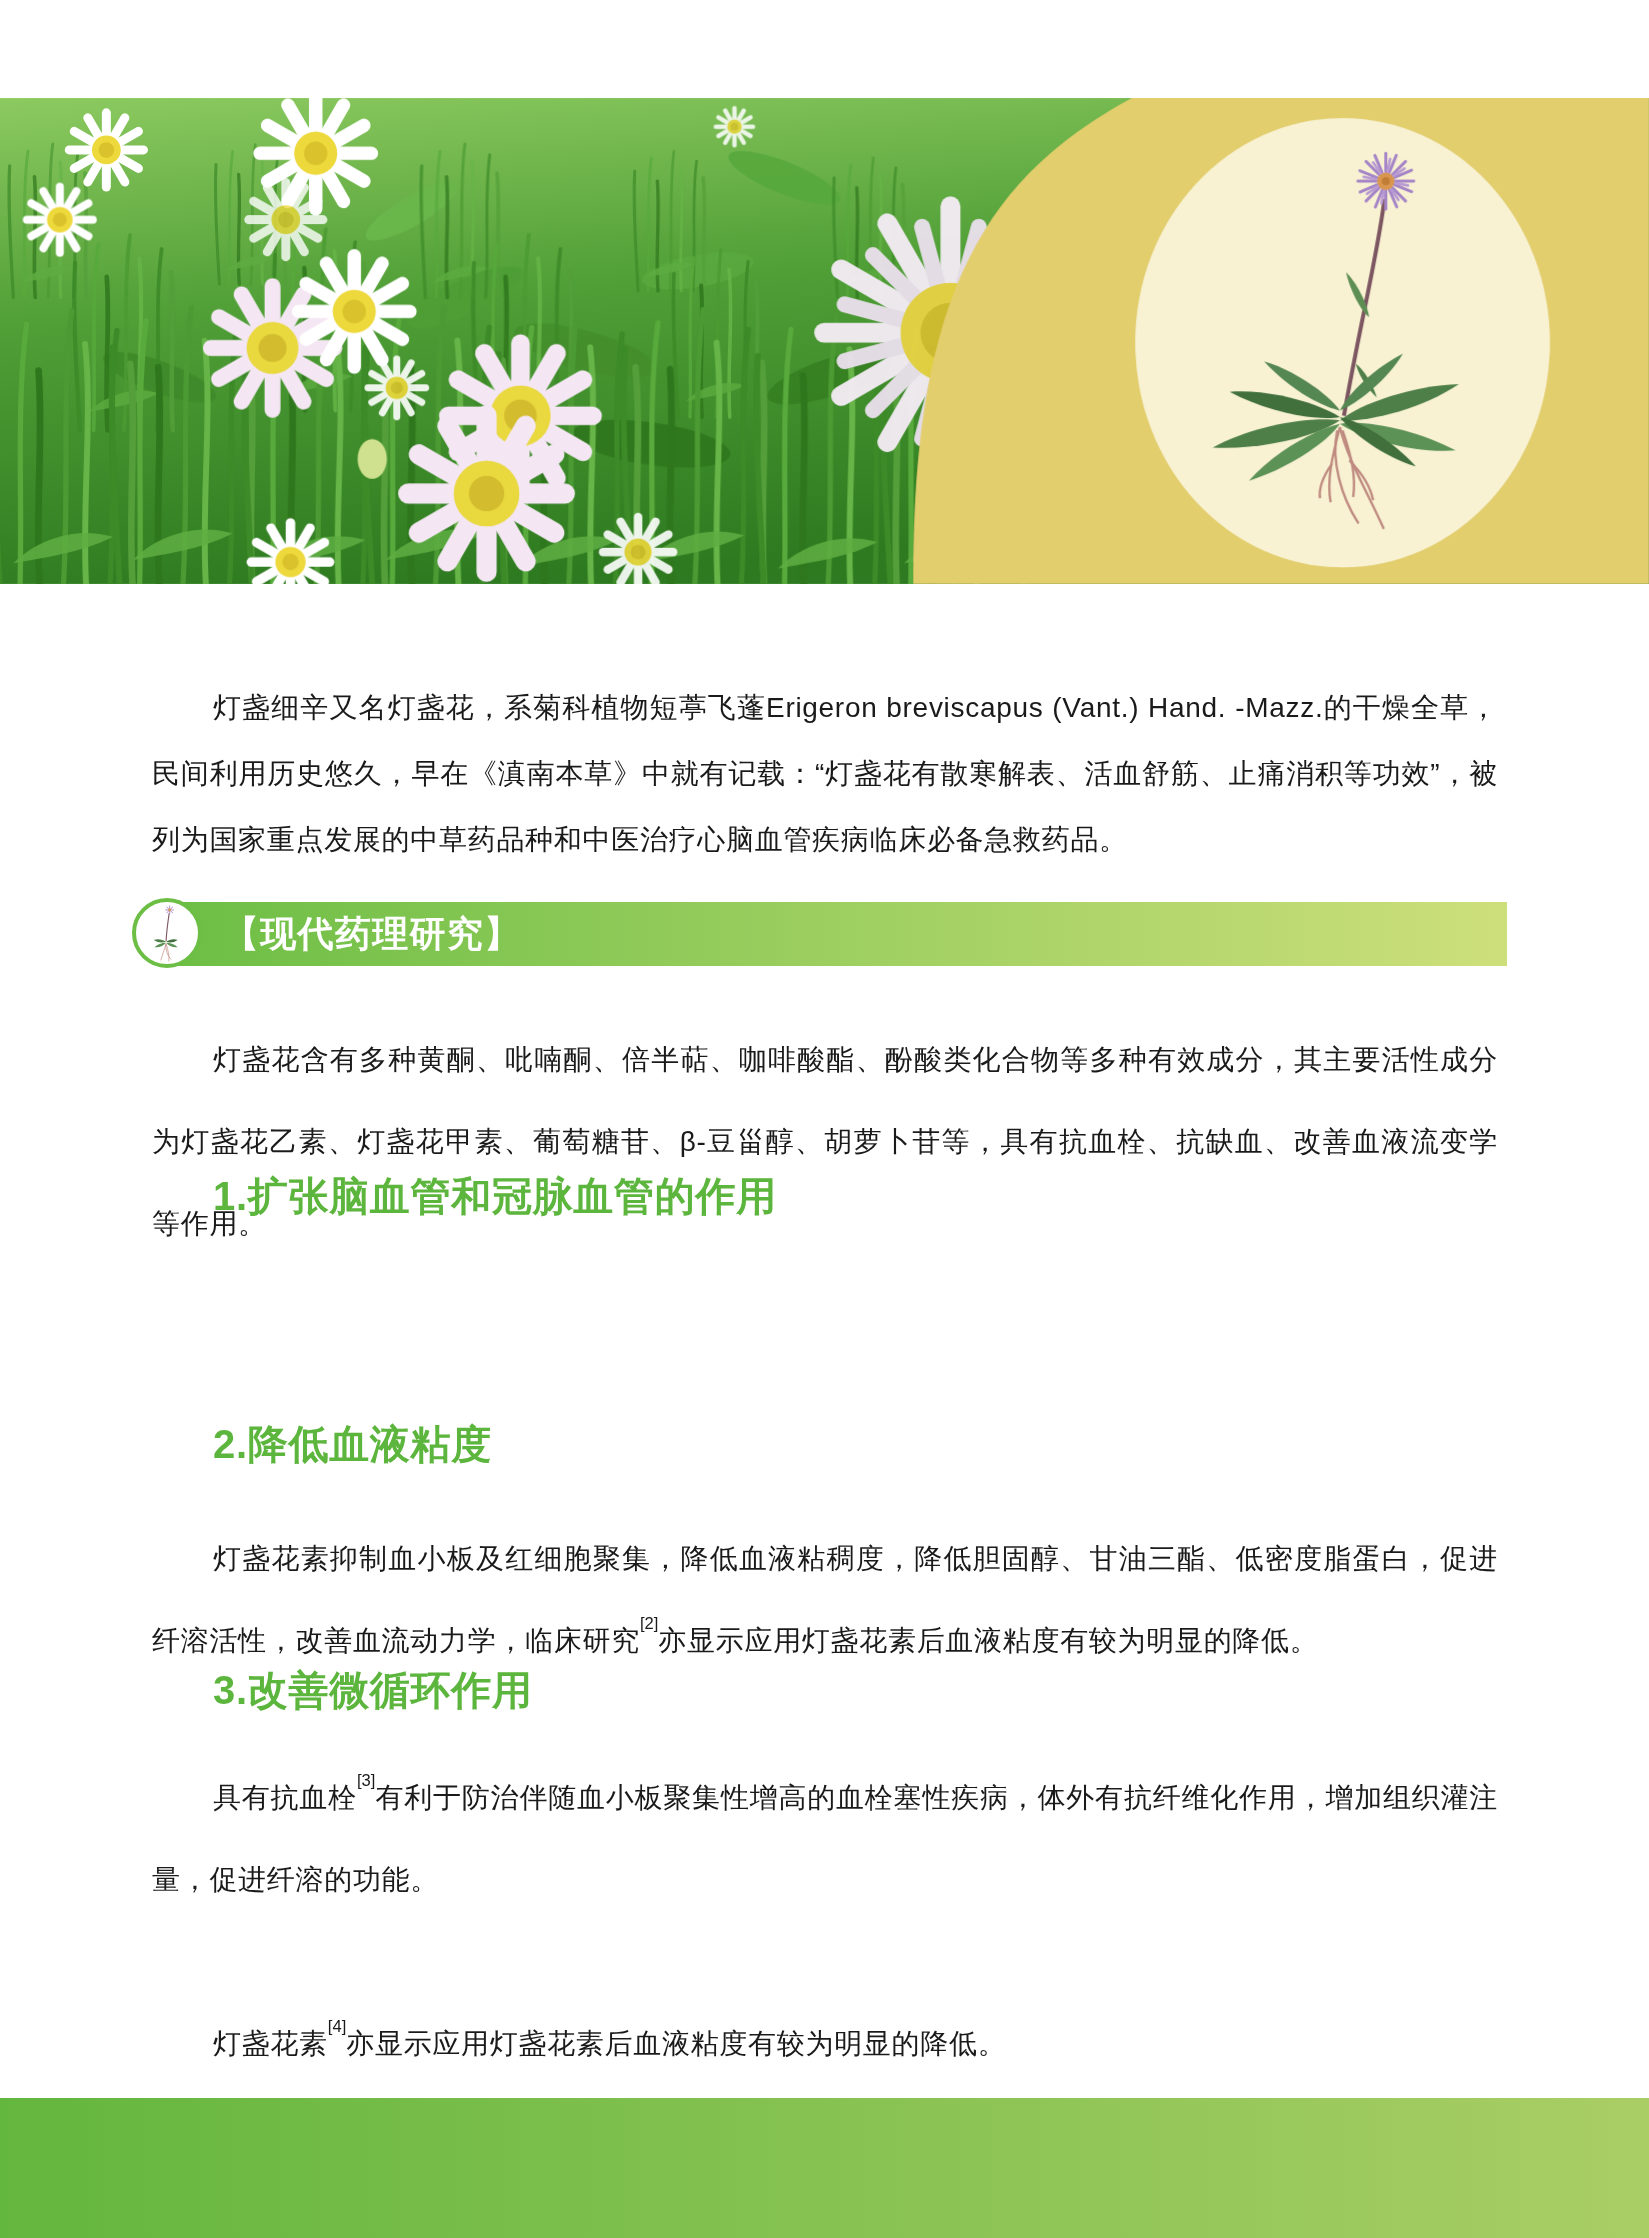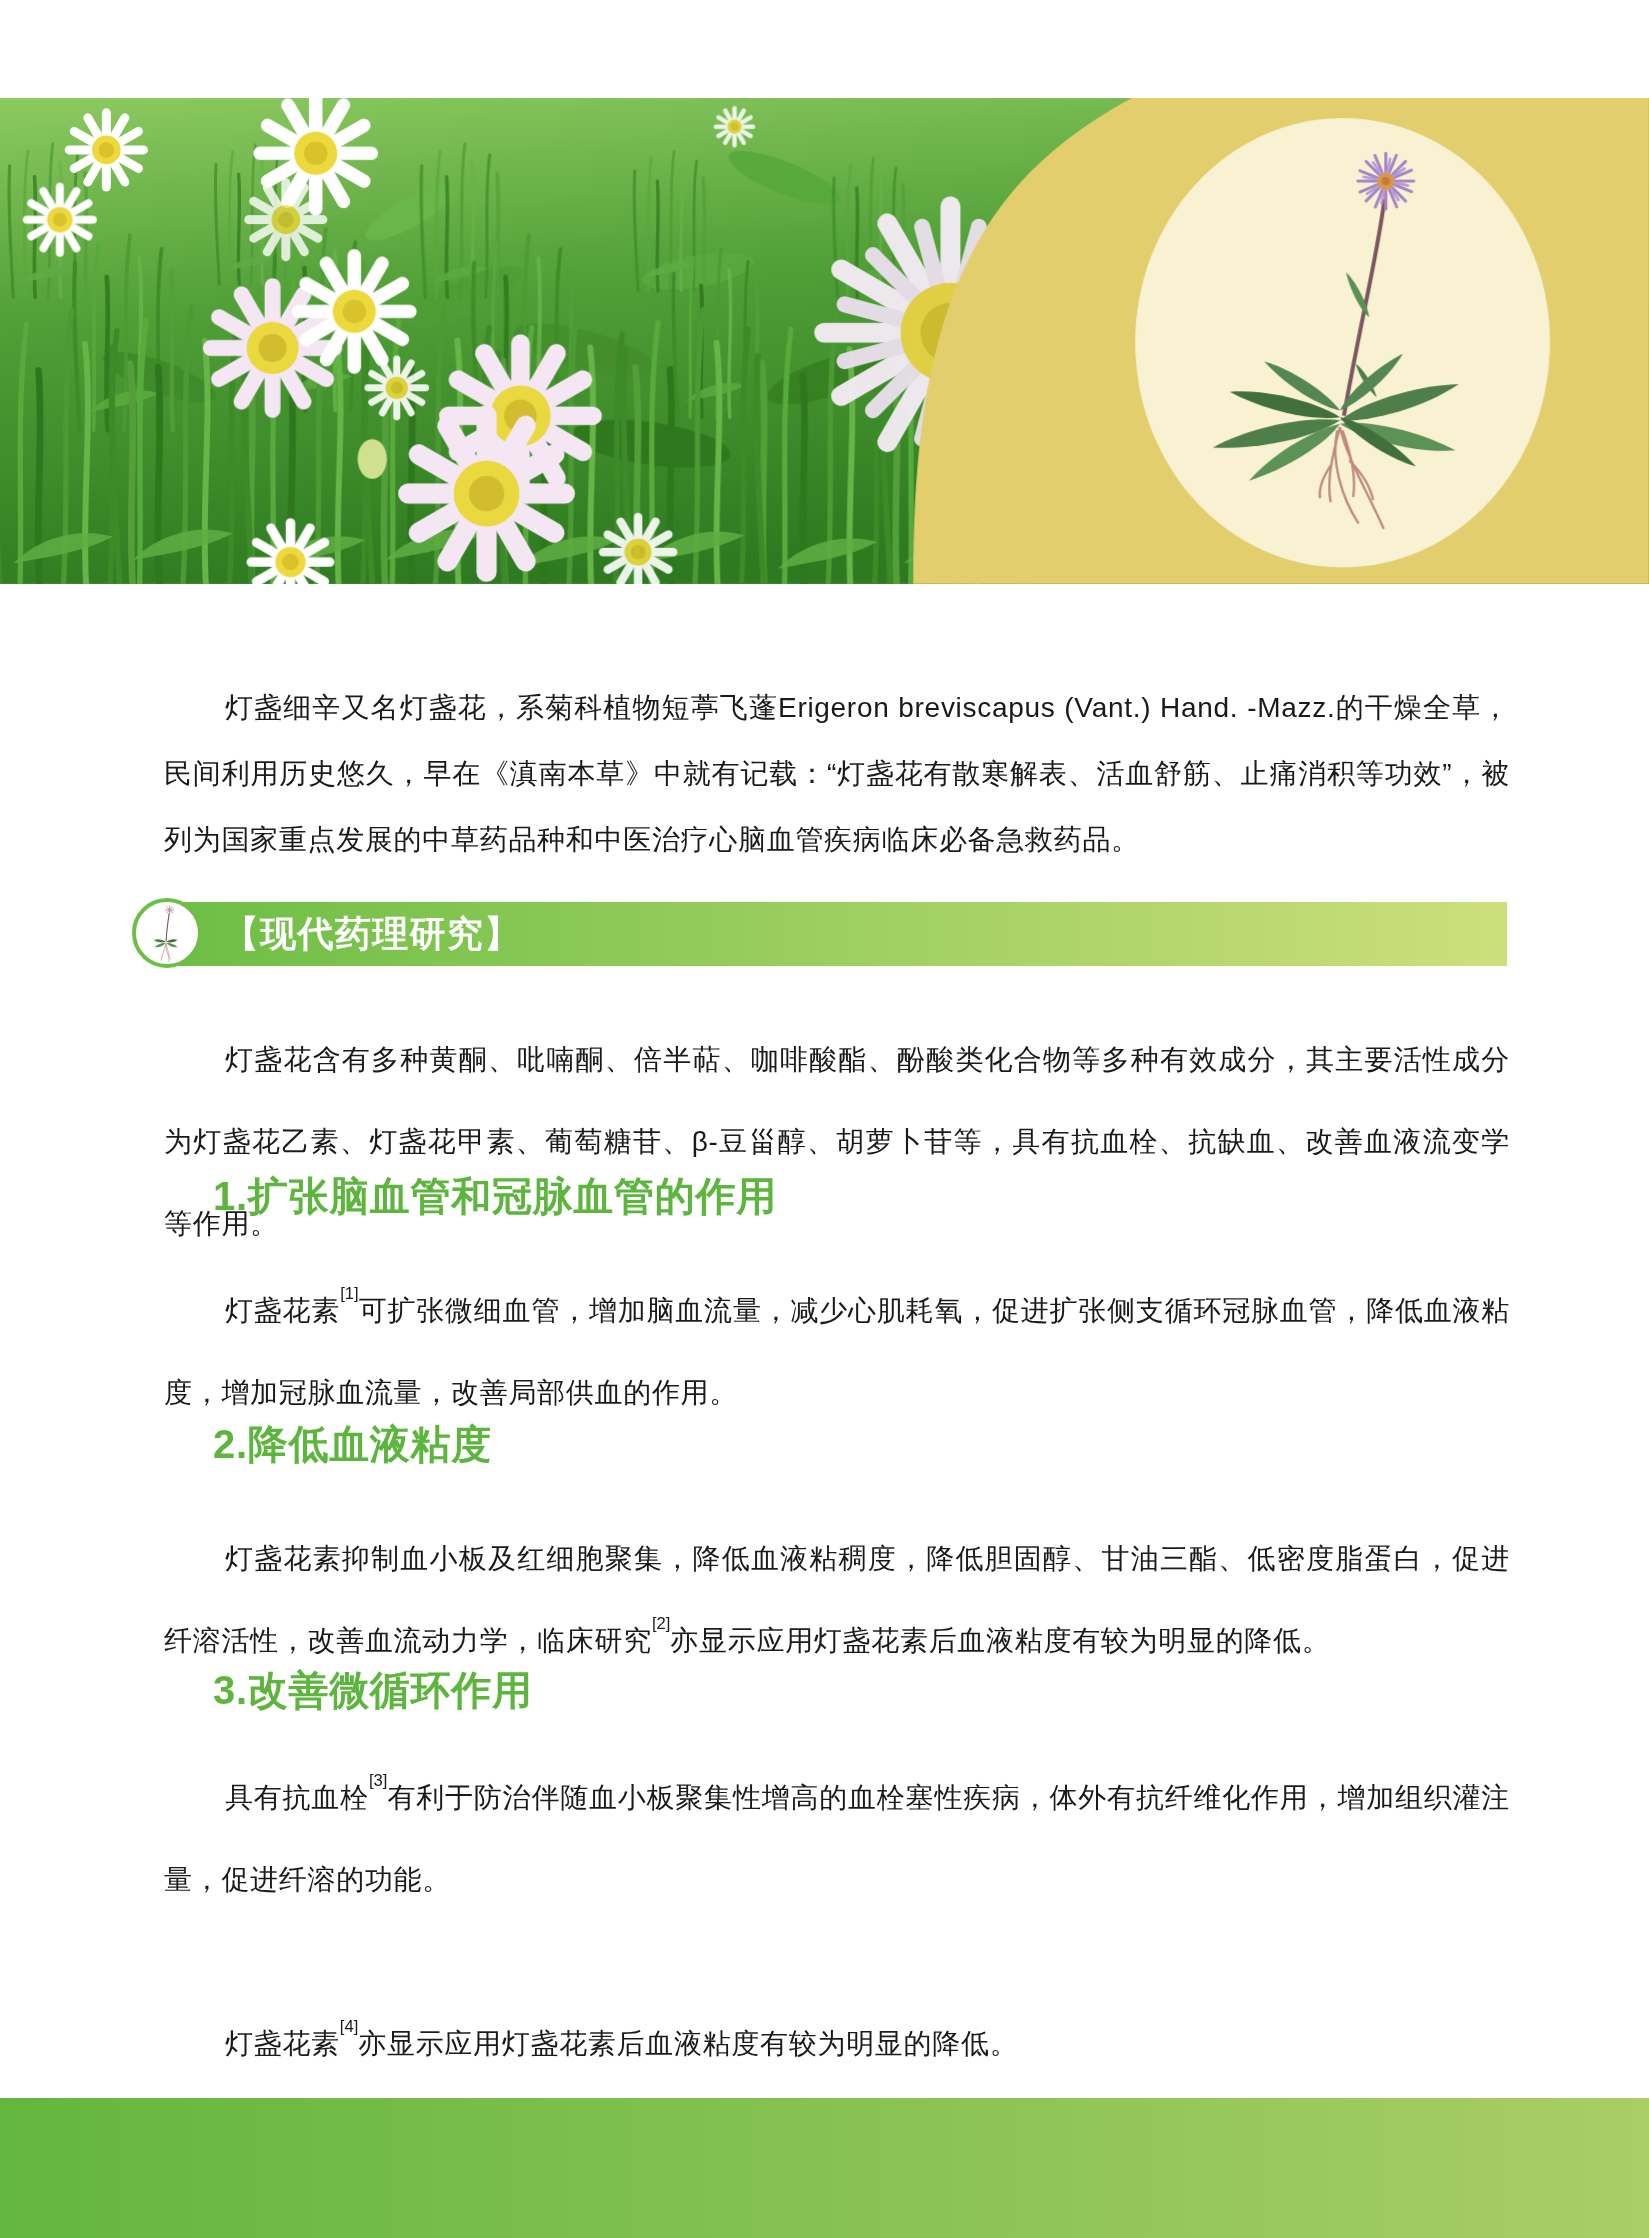--- a/index.html
+++ b/index.html
@@ -13,21 +13,21 @@
     color:var(--text-color,#1a1a1a);
   }
   .banner{
     position:absolute;
     left:0; top:98px;
     width:1649px; height:486px;
   }
   .banner svg{display:block;}
   .body-text{
     position:absolute;
-    left:164px;
+    left:152px;
     width:1346px;
     font-size:28px;
     line-height:82px;
     text-align:justify;
     text-align-last:left;
     color:var(--text-color,#1a1a1a);
     letter-spacing:0.7px;
   }
   .indent{text-indent:61px;}
   .p-intro{top:647px; line-height:66px;}
@@ -327,21 +327,20 @@
         <path d="M48,94 C44,108 40,118 36,132"></path>
         <path d="M48,94 C52,110 56,120 54,134"></path>
         <path d="M48,94 C46,104 50,122 60,130"></path>
       </g>
     </svg>
   </div>
 
   <p class="body-text p-overview indent"><span>灯盏花含有多种黄酮、吡喃酮、倍半萜、咖啡酸酯、酚酸类化合物等多种有效成分，其主要活性成分为灯盏花乙素、灯盏花甲素、葡萄糖苷、β-豆甾醇、胡萝卜苷等，具有抗血栓、抗缺血、改善血液流变学等作用。</span></p>
 
   <div class="sec-heading h-s1">1.扩张脑血管和冠脉血管的作用</div>
-  <p class="body-text p-s1 indent"><span>灯盏花素</span><sup>[1]</sup><span>可扩张微细血管，增加脑血流量，减少心肌耗氧，促进扩张侧支循环冠脉血管，降低血液粘度，增加冠脉血流量，改善局部供血的作用。</span></p>
 
   <div class="sec-heading h-s2">2.降低血液粘度</div>
   <p class="body-text p-s2 indent"><span>灯盏花素抑制血小板及红细胞聚集，降低血液粘稠度，降低胆固醇、甘油三酯、低密度脂蛋白，促进纤溶活性，改善血流动力学，临床研究</span><sup>[2]</sup><span>亦显示应用灯盏花素后血液粘度有较为明显的降低。</span></p>
 
   <div class="sec-heading h-s3">3.改善微循环作用</div>
   <p class="body-text p-s3 indent"><span>具有抗血栓</span><sup>[3]</sup><span>有利于防治伴随血小板聚集性增高的血栓塞性疾病，体外有抗纤维化作用，增加组织灌注量，促进纤溶的功能。</span></p>
 
   <p class="body-text p-s4 indent"><span>灯盏花素</span><sup>[4]</sup><span>亦显示应用灯盏花素后血液粘度有较为明显的降低。</span></p>
 
   <div class="footer-bar"></div>

